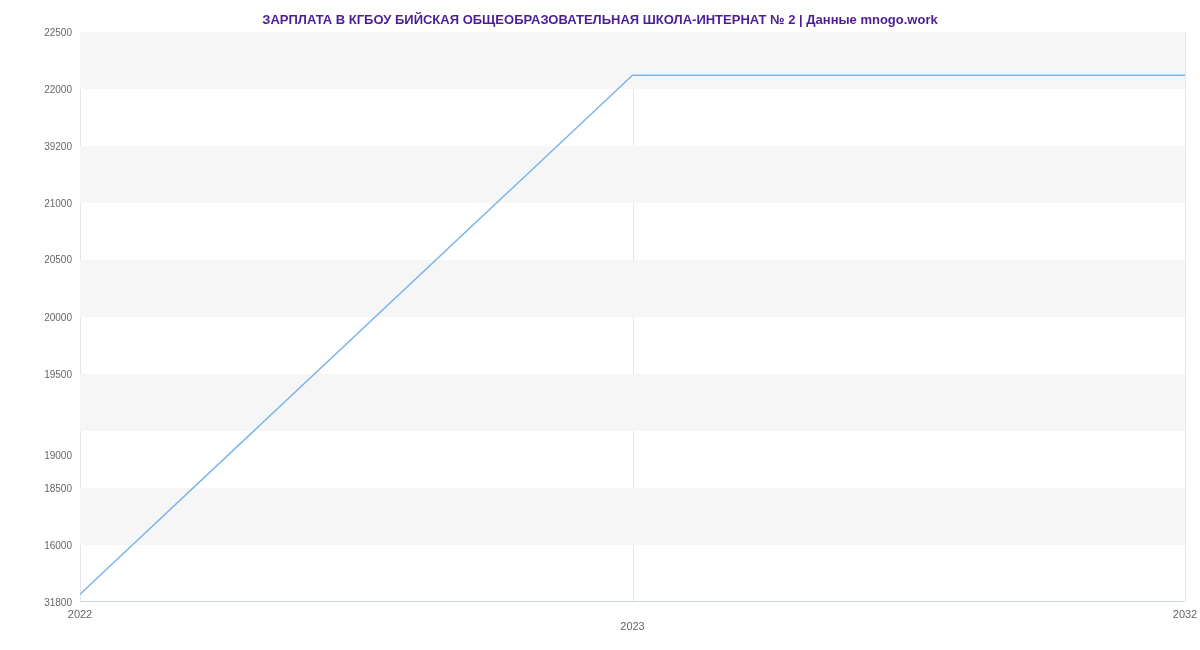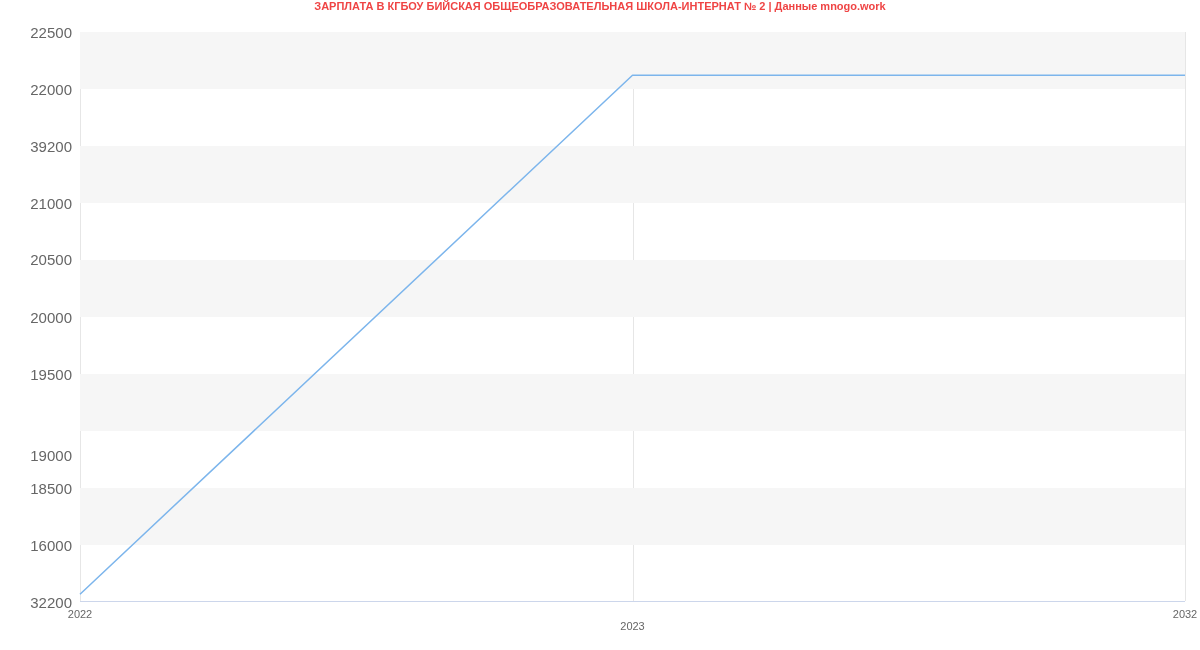--- a/index.html
+++ b/index.html
@@ -11,27 +11,27 @@
     font-family: "Segoe UI", Arial, sans-serif;
     color: #333;
   }
   .chart-wrap {
     position: relative;
     width: 1200px;
     height: 650px;
   }
   .chart-title {
     position: absolute;
-    top: 0;
+    top: 12px;
     left: 0;
     right: 0;
     text-align: center;
-    font-size: 11px;
+    font-size: 13px;
     font-weight: 600;
-    color: #ef4444;
+    color: #4c1d95;
   }
   .plot-area {
     position: absolute;
     left: 80px;
     top: 32px;
     width: 1105px;
     height: 570px;
     border-bottom: 1px solid #ccd6eb;
     box-sizing: border-box;
   }
@@ -39,21 +39,21 @@
     position: absolute;
     left: 0;
     width: 100%;
     background: #f6f6f6;
   }
   .y-tick {
     position: absolute;
     right: 1128px;
     width: 60px;
     text-align: right;
-    font-size: 15px;
+    font-size: 10px;
     color: #666;
     transform: translateY(-50%);
   }
   .x-tick {
     position: absolute;
     top: 608px;
     font-size: 11px;
     color: #666;
     transform: translateX(-50%);
   }
@@ -93,21 +93,21 @@
       <div class="h-band" style="top: 228px; height: 57px;"></div>
       <div class="h-band" style="top: 342px; height: 57px;"></div>
       <div class="h-band" style="top: 456px; height: 57px;"></div>
     <svg class="line-layer" id="line-layer" viewBox="0 0 1105 570" preserveAspectRatio="none">
         <path d="M0,563.16 L552.5,43.319999999999936 L1105,43.319999999999936" class="series-line"></path>
       </svg>
   </div>
 <div class="x-tick" style="left: 80px;">2022</div>
     <div class="x-tick" style="left: 632.5px; margin-top: 12px;">2023</div>
     <div class="x-tick" style="left: 1185px;">2032</div>
-    <div class="y-tick" style="top: 602px;">32200</div>
+    <div class="y-tick" style="top: 602px;">31800</div>
     <div class="y-tick" style="top: 545px;">16000</div>
     <div class="y-tick" style="top: 488px;">18500</div>
     <div class="y-tick" style="top: 455px; text-align: right;">19000</div>
     <div class="y-tick" style="top: 374px;">19500</div>
     <div class="y-tick" style="top: 317px;">20000</div>
     <div class="y-tick" style="top: 259px;">20500</div>
     <div class="y-tick" style="top: 203px;">21000</div>
     <div class="y-tick" style="top: 146px;">39200</div>
     <div class="y-tick" style="top: 89px;">22000</div>
     <div class="y-tick" style="top: 32px;">22500</div>

